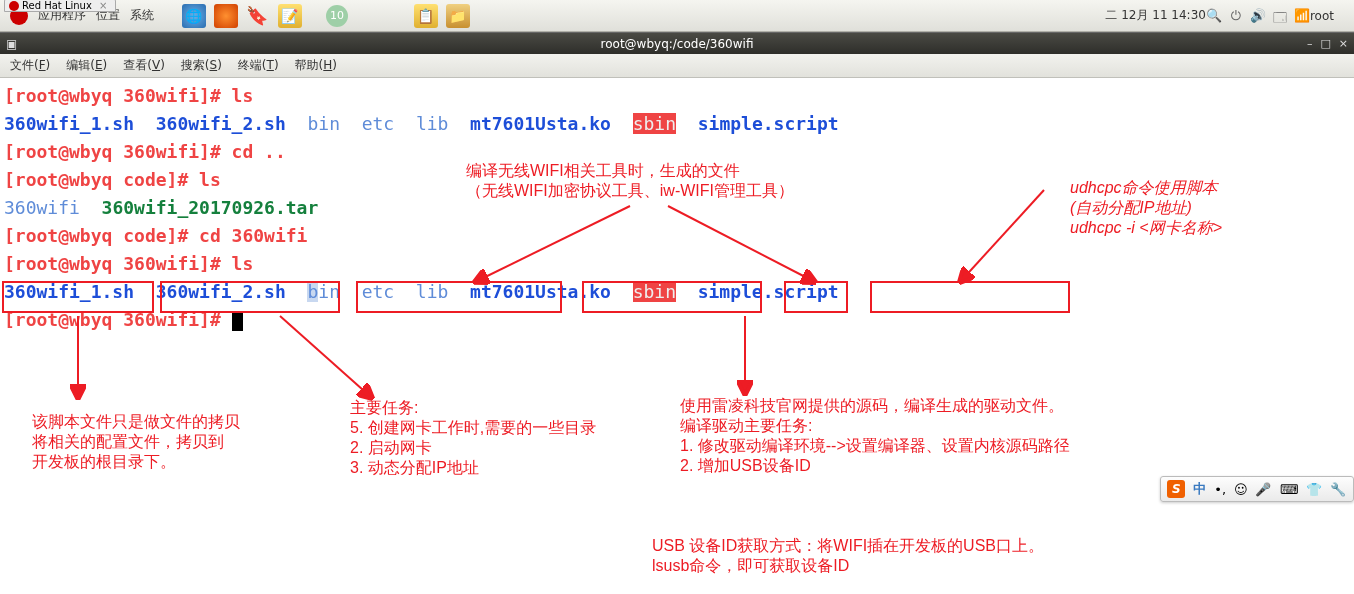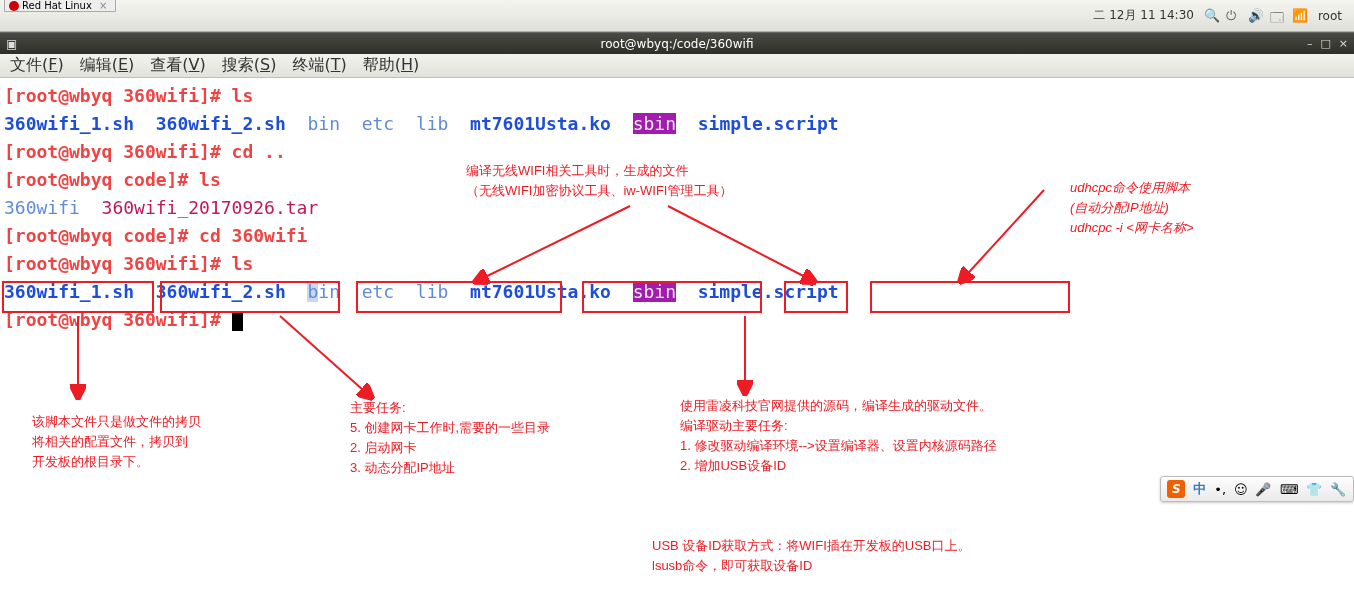--- a/index.html
+++ b/index.html
@@ -41,21 +41,21 @@
 .panel-left { display: flex; align-items: center; gap: 10px; margin-left: 10px; }
 .redhat-logo { width: 18px; height: 18px; background: #c00; border-radius: 50%; display: inline-block; }
 .panel-icons { display: flex; align-items: center; gap: 8px; margin-left: 18px; }
 .panel-icon { width: 24px; height: 24px; border-radius: 3px; display: inline-flex; align-items: center; justify-content: center; font-size: 14px; cursor: pointer; }
 .ic-globe { background: radial-gradient(#6ab0e8,#2a6db0); color: #fff; }
 .ic-fox   { background: radial-gradient(#ff9030,#d04000); }
 .ic-note  { background: linear-gradient(#ffe070,#e0b030); }
 .ic-badge10 { background: #9ecfa7; color: #fff; border-radius: 50%; font-size: 11px; width: 22px; height: 22px; }
 .ic-sep { width: 8px; }
 .ic-folder { background: linear-gradient(#f0d080,#c89030); }
-.panel-right { margin-left: auto; display: flex; align-items: center; gap: 10px; padding-right: 12px; }
+.panel-right { margin-left: auto; display: flex; align-items: center; gap: 0; padding-right: 20px; text-align: center; }
 .panel-smalls { display: flex; gap: 6px; }
 .panel-small { width: 16px; height: 16px; display: inline-block; font-size: 13px; color: #666; }
 
 
 .term-titlebar {
   height: 22px;
   background: linear-gradient(#4a4a44, #2e2e2a);
   color: #fff;
   font-size: 12px;
   display: flex;
@@ -71,51 +71,51 @@
 
 
 .term-menubar {
   height: 24px;
   background: linear-gradient(#f2f2ee, #e2e2dc);
   border-bottom: 1px solid #c0c0ba;
   display: flex;
   align-items: center;
   gap: 16px;
   padding: 0 10px;
-  font-size: 16px;
+  font-size: 12px;
   color: #333;
 }
 .term-menubar span { cursor: pointer; }
 .term-menubar u { text-decoration: underline; }
 
 
 .term-body {
   background: #fff;
   font-family: "DejaVu Sans Mono", "Consolas", monospace;
   font-size: 18px;
   line-height: 28px;
   padding: 4px 4px;
   position: relative;
   height: 516px;
   overflow: hidden;
 }
 .term-body .blk { color: #ef4444; font-weight: bold; }
 .term-body .grn { color: #1d4ed8; font-weight: bold; }
 .term-body .blu { color: #5f8cd8; font-weight: normal; }
-.term-body .red { color: #be185d; font-weight: normal; margin-top: 20px; }
+.term-body .red { color: #15803d; font-weight: bold; margin-top: 20px; }
 .term-body .sel-b { background: #c8d8f0; }
-.term-body .sel-sb { background: #a21caf; color: #eee; }
+.term-body .sel-sb { background: #ef4444; color: #eee; }
 .term-body .cursor { display:inline-block; width: 11px; height: 20px; background:#000; vertical-align: middle; }
 .term-body pre { margin: 0; white-space: pre; font-family: inherit; }
 
 
 .redbox { position: absolute; border: 2px solid #ed1c24; background: transparent; pointer-events: none; }
 
 
-.anno { position: absolute; color: #ed1c24; font-size: 13px; line-height: 20px; pointer-events: none; font-family: "Microsoft YaHei", sans-serif; }
+.anno { position: absolute; color: #ed1c24; font-size: 16px; line-height: 20px; pointer-events: none; font-family: "Microsoft YaHei", sans-serif; }
 
 
 svg.arrows { position: absolute; top: 0; left: 0; width: 1354px; height: 594px; pointer-events: none; }
 svg.arrows line, svg.arrows path { stroke: #ed1c24; stroke-width: 2; fill: none; }
 svg.arrows .head { fill: #ed1c24; }
 
 
 .ime-bar {
   position: absolute;
   right: 0;
@@ -136,20 +136,37 @@
 </head>
 <body>
 
 <div class="tab-rh">
   <span style="width:10px;height:10px;background:#c00;border-radius:50%;display:inline-block;"></span>
   <span>Red Hat Linux</span>
   <span class="close">×</span>
 </div>
 
 <div class="desktop-panel">
+  <div class="panel-left">
+    <span class="redhat-logo"></span>
+    <span>应用程序</span>
+    <span>位置</span>
+    <span>系统</span>
+    <div class="panel-icons">
+      <span class="panel-icon ic-globe">🌐</span>
+      <span class="panel-icon ic-fox"></span>
+      <span class="panel-icon" style="font-size:18px">🔖</span>
+      <span class="panel-icon ic-note">📝</span>
+      <span class="ic-sep"></span>
+      <span class="panel-icon ic-badge10">10</span>
+      <span class="ic-sep" style="width:50px"></span>
+      <span class="panel-icon ic-note">📋</span>
+      <span class="panel-icon ic-folder">📁</span>
+    </div>
+  </div>
   <div class="panel-right">
     <span>二 12月 11 14:30</span>
     <div class="panel-smalls">
       <span class="panel-small">🔍</span>
       <span class="panel-small">⏻</span>
       <span class="panel-small">🔊</span>
       <span class="panel-small">🗔</span>
       <span class="panel-small">📶</span>
     </div>
     <span>root</span>

